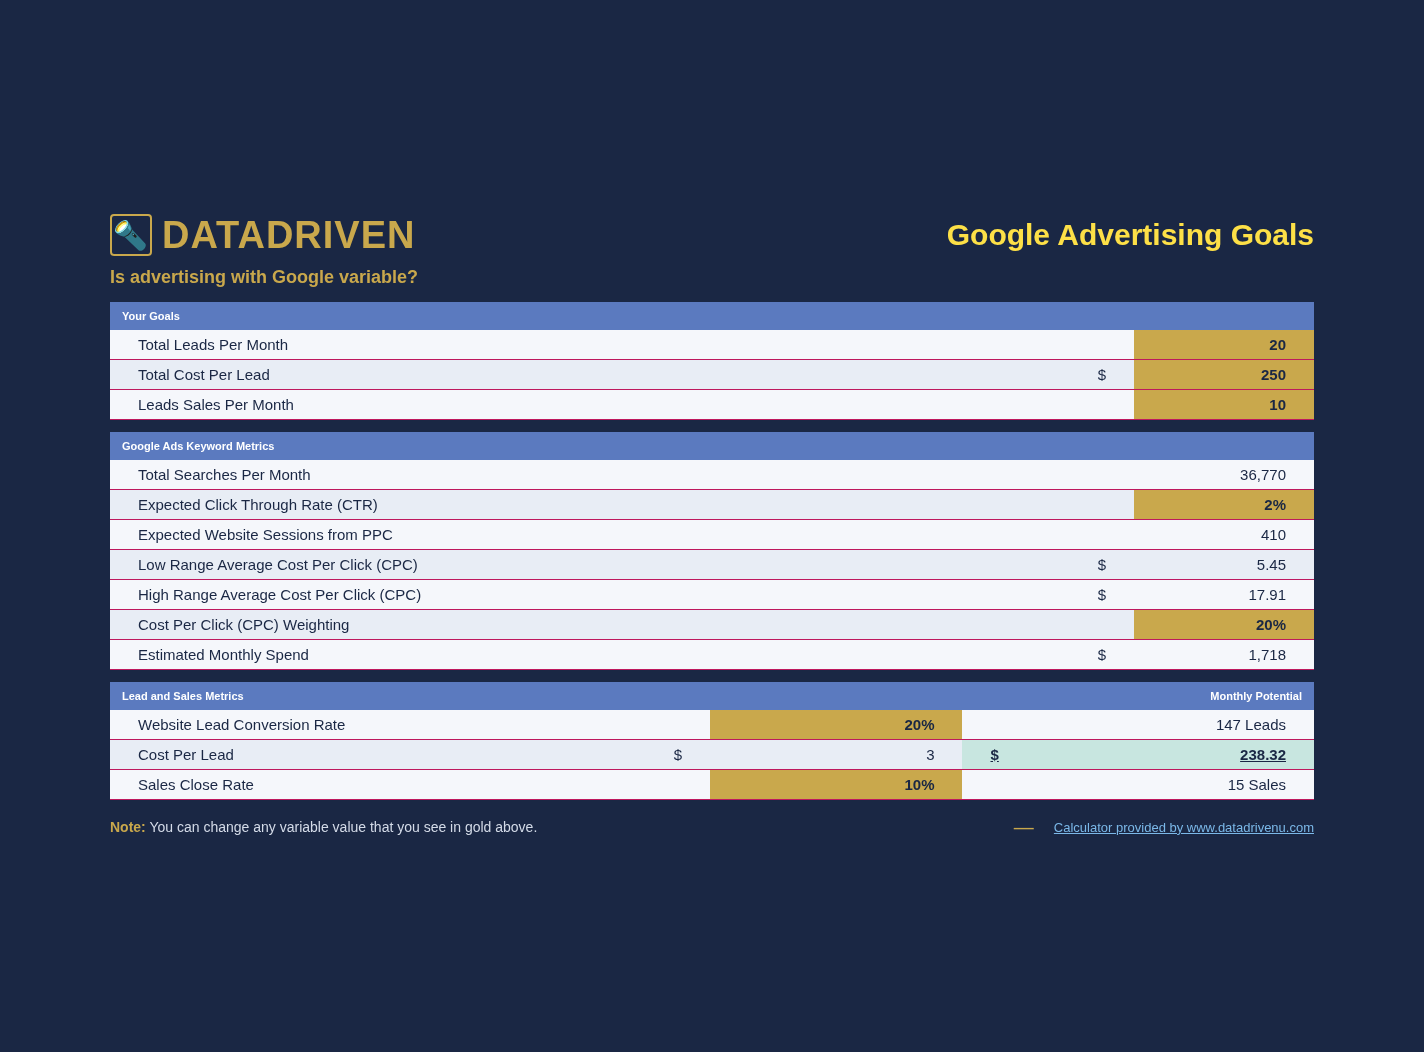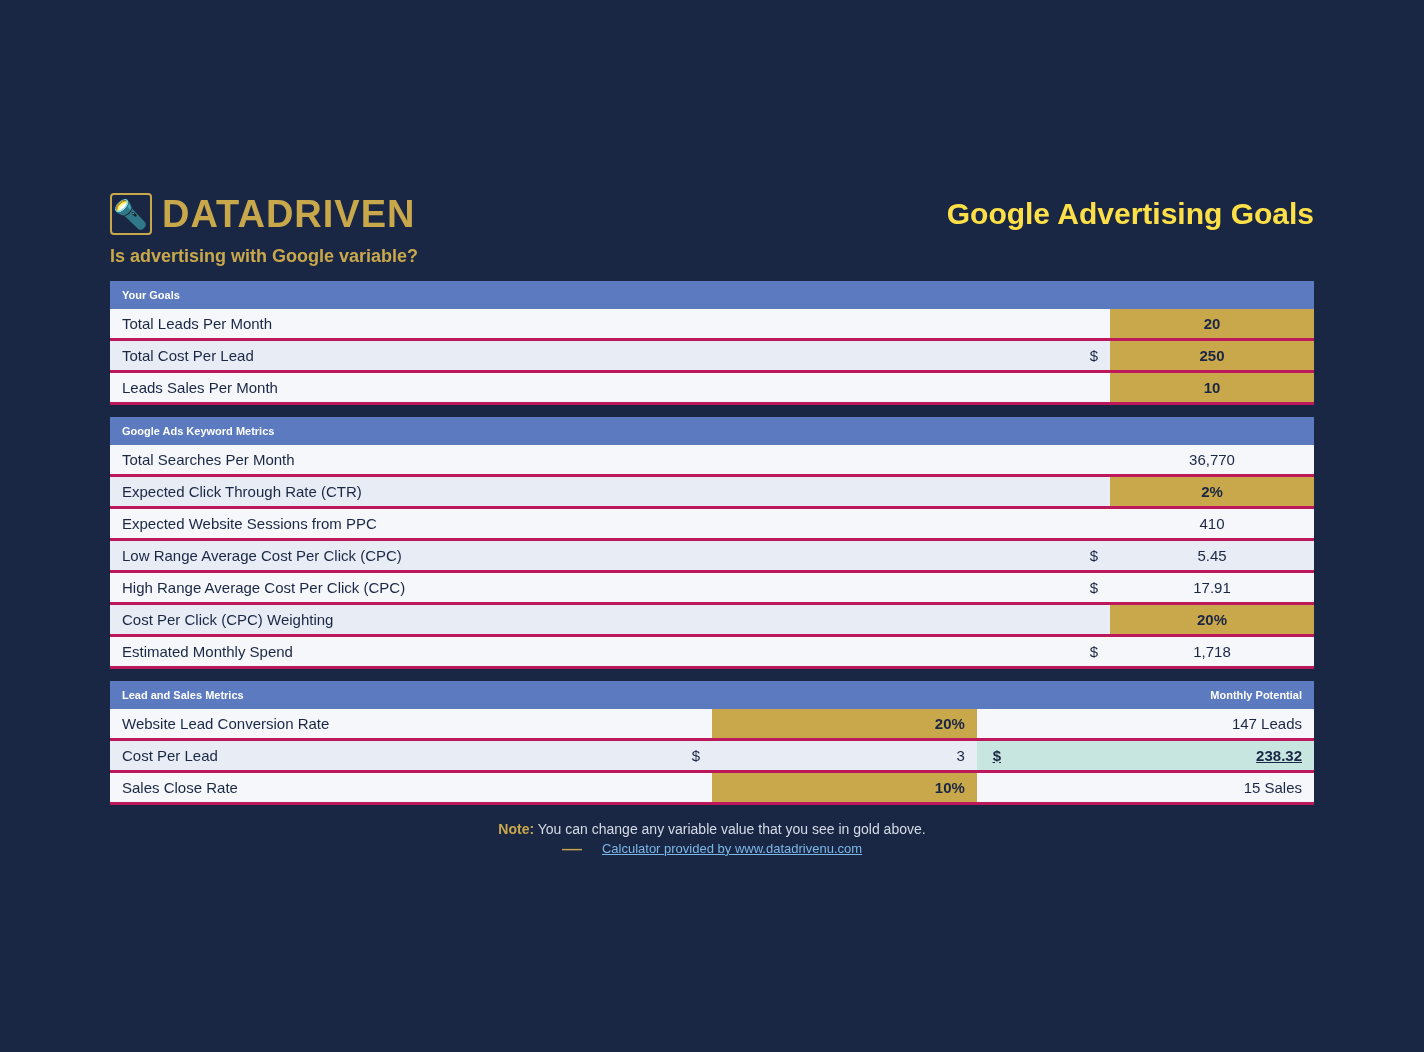--- a/index.html
+++ b/index.html
@@ -64,24 +64,24 @@
       border-collapse: collapse;
     }
     .section-header td {
       background: #5b7abf;
       color: #ffffff;
       font-weight: bold;
       font-size: 11px;
       padding: 8px 12px;
     }
     tr.data-row td {
-      padding: 6px 12px;
+      padding: 6px 28px;
       font-size: 15px;
       color: #1a2744;
-      border-bottom: 3px solid #be185d;
+      border-bottom: 1px solid #be185d;
     }
     tr.data-row:nth-child(odd) td {
       background: #e8edf5;
     }
     tr.data-row:nth-child(even) td {
       background: #f5f7fb;
     }
     .gold-cell {
       background: #c9a84c !important;
       color: #1a2744 !important;
@@ -99,32 +99,31 @@
     }
     .right-align {
       text-align: right;
     }
     .dollar-col {
       width: 40px;
       text-align: right;
       color: #1a2744;
     }
     .value-col {
-      width: 204px;
-      text-align: center;
+      width: 180px;
+      text-align: right;
       margin-left: 30px;
     }
     .note-row {
       margin-top: 16px;
       color: #c9a84c;
       font-size: 14px;
       display: flex;
       justify-content: space-between;
       align-items: center;
-      flex-direction: column;
     }
     .note-row span.note-label {
       font-weight: bold;
       color: #c9a84c;
     }
     .note-row span.note-text {
       color: #d4dbe8;
     }
     .footer-link {
       color: #7bb8e8;

